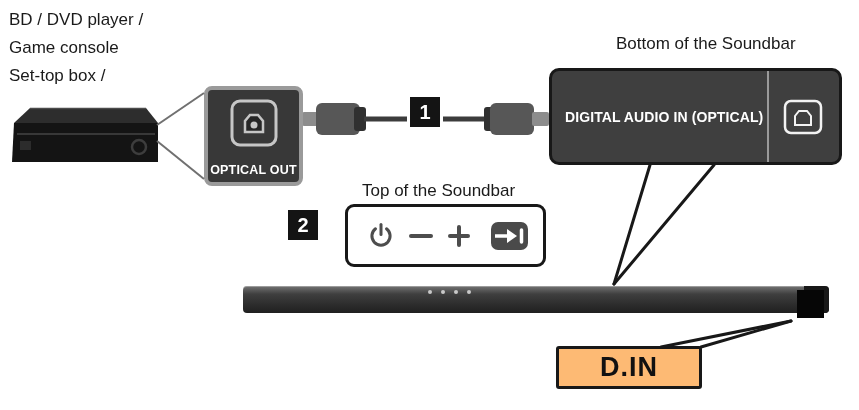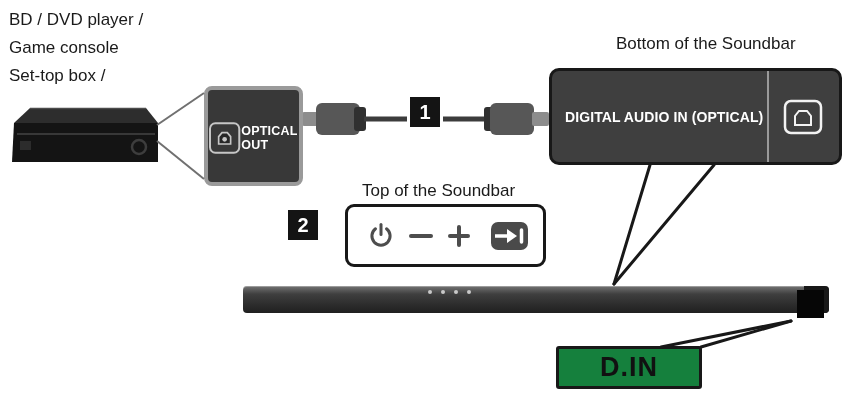--- a/index.html
+++ b/index.html
@@ -20,21 +20,21 @@
     position:absolute;width:30px;height:30px;background:#141414;color:#fff;
     font-weight:700;font-size:20px;display:flex;align-items:center;justify-content:center;
     box-shadow:0 0 0 3px #fff;z-index:3;
   }
   .badge1{left:410px;top:97px;}
   .badge2{left:288px;top:210px;}
 
   .optical-out-box{
     position:absolute;left:204px;top:86px;width:99px;height:100px;box-sizing:border-box;
     border:4px solid #9a9a9a;border-radius:8px;background:#383838;z-index:2;
-    display:flex;align-items:center;justify-content:space-between;
+    display:flex;flex-direction:column;align-items:center;justify-content:space-between;
     padding:8px 0 5px;
   }
   .optical-out-text{color:#fff;font-weight:700;font-size:12.5px;letter-spacing:.2px;}
 
   .bottom-panel{
     position:absolute;left:549px;top:68px;width:293px;height:97px;box-sizing:border-box;
     border:3px solid #181818;border-radius:10px;background:#3f3f3f;z-index:2;
     display:flex;align-items:stretch;overflow:hidden;
   }
   .dai-text{flex:1;display:flex;align-items:center;padding-left:13px;color:#fff;
@@ -57,21 +57,21 @@
     background:linear-gradient(180deg,#747474,#3f3f3f 30%,#2c2c2c 70%,#202020);
     box-shadow:inset 0 1px 0 rgba(255,255,255,.3);
   }
   .sb-cap{position:absolute;right:0;top:0;width:25px;height:100%;background:#181818;border-radius:0 4px 4px 0;}
   .sb-dots{position:absolute;left:185px;top:4px;display:flex;gap:9px;}
   .sb-dots i{width:4px;height:4px;border-radius:50%;background:#c9c9c9;}
   .sb-port{position:absolute;left:797px;top:290px;width:27px;height:28px;background:#060606;z-index:3;}
 
   .din-box{
     position:absolute;left:556px;top:346px;width:146px;height:43px;box-sizing:border-box;
-    border:3px solid #181818;border-radius:3px;background:#15803d;z-index:3;
+    border:3px solid #181818;border-radius:3px;background:#fdba74;z-index:3;
     display:flex;align-items:center;justify-content:center;
     font-size:27px;font-weight:700;letter-spacing:1px;color:#111;
   }
 </style>
 </head>
 <body>
 
 <div class="stage">
 
   <svg class="scene" viewBox="0 0 859 410">

